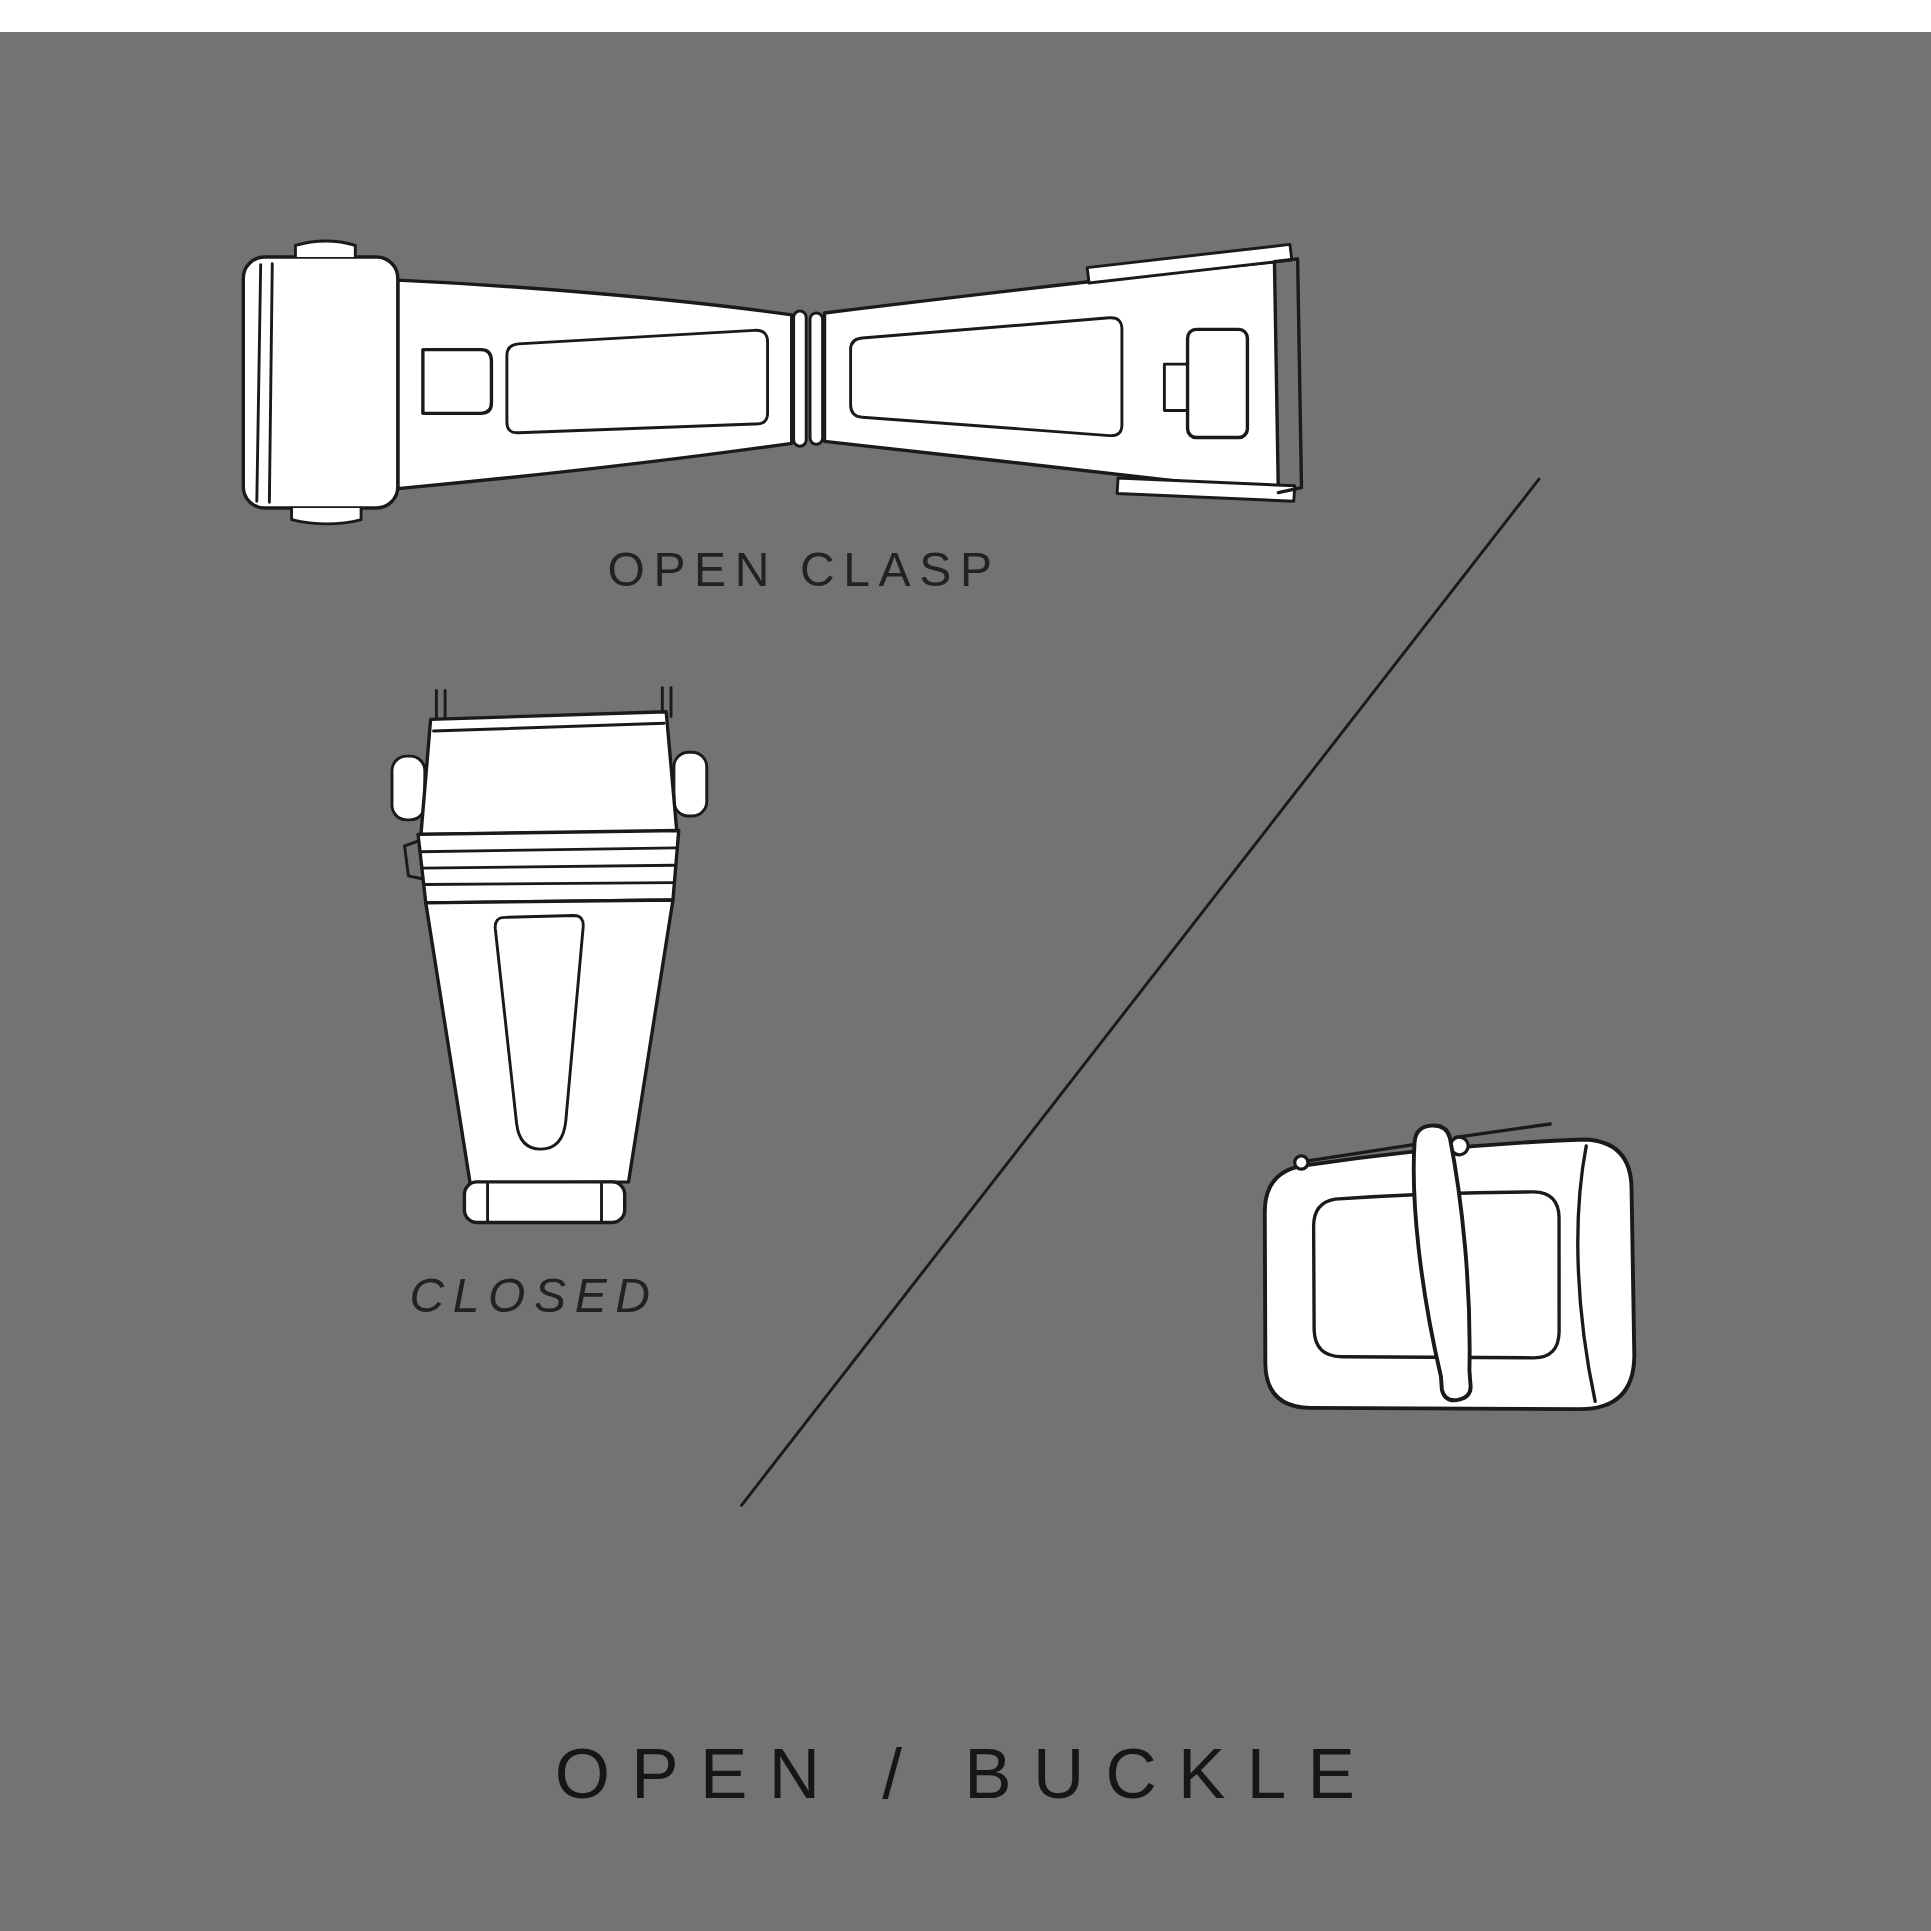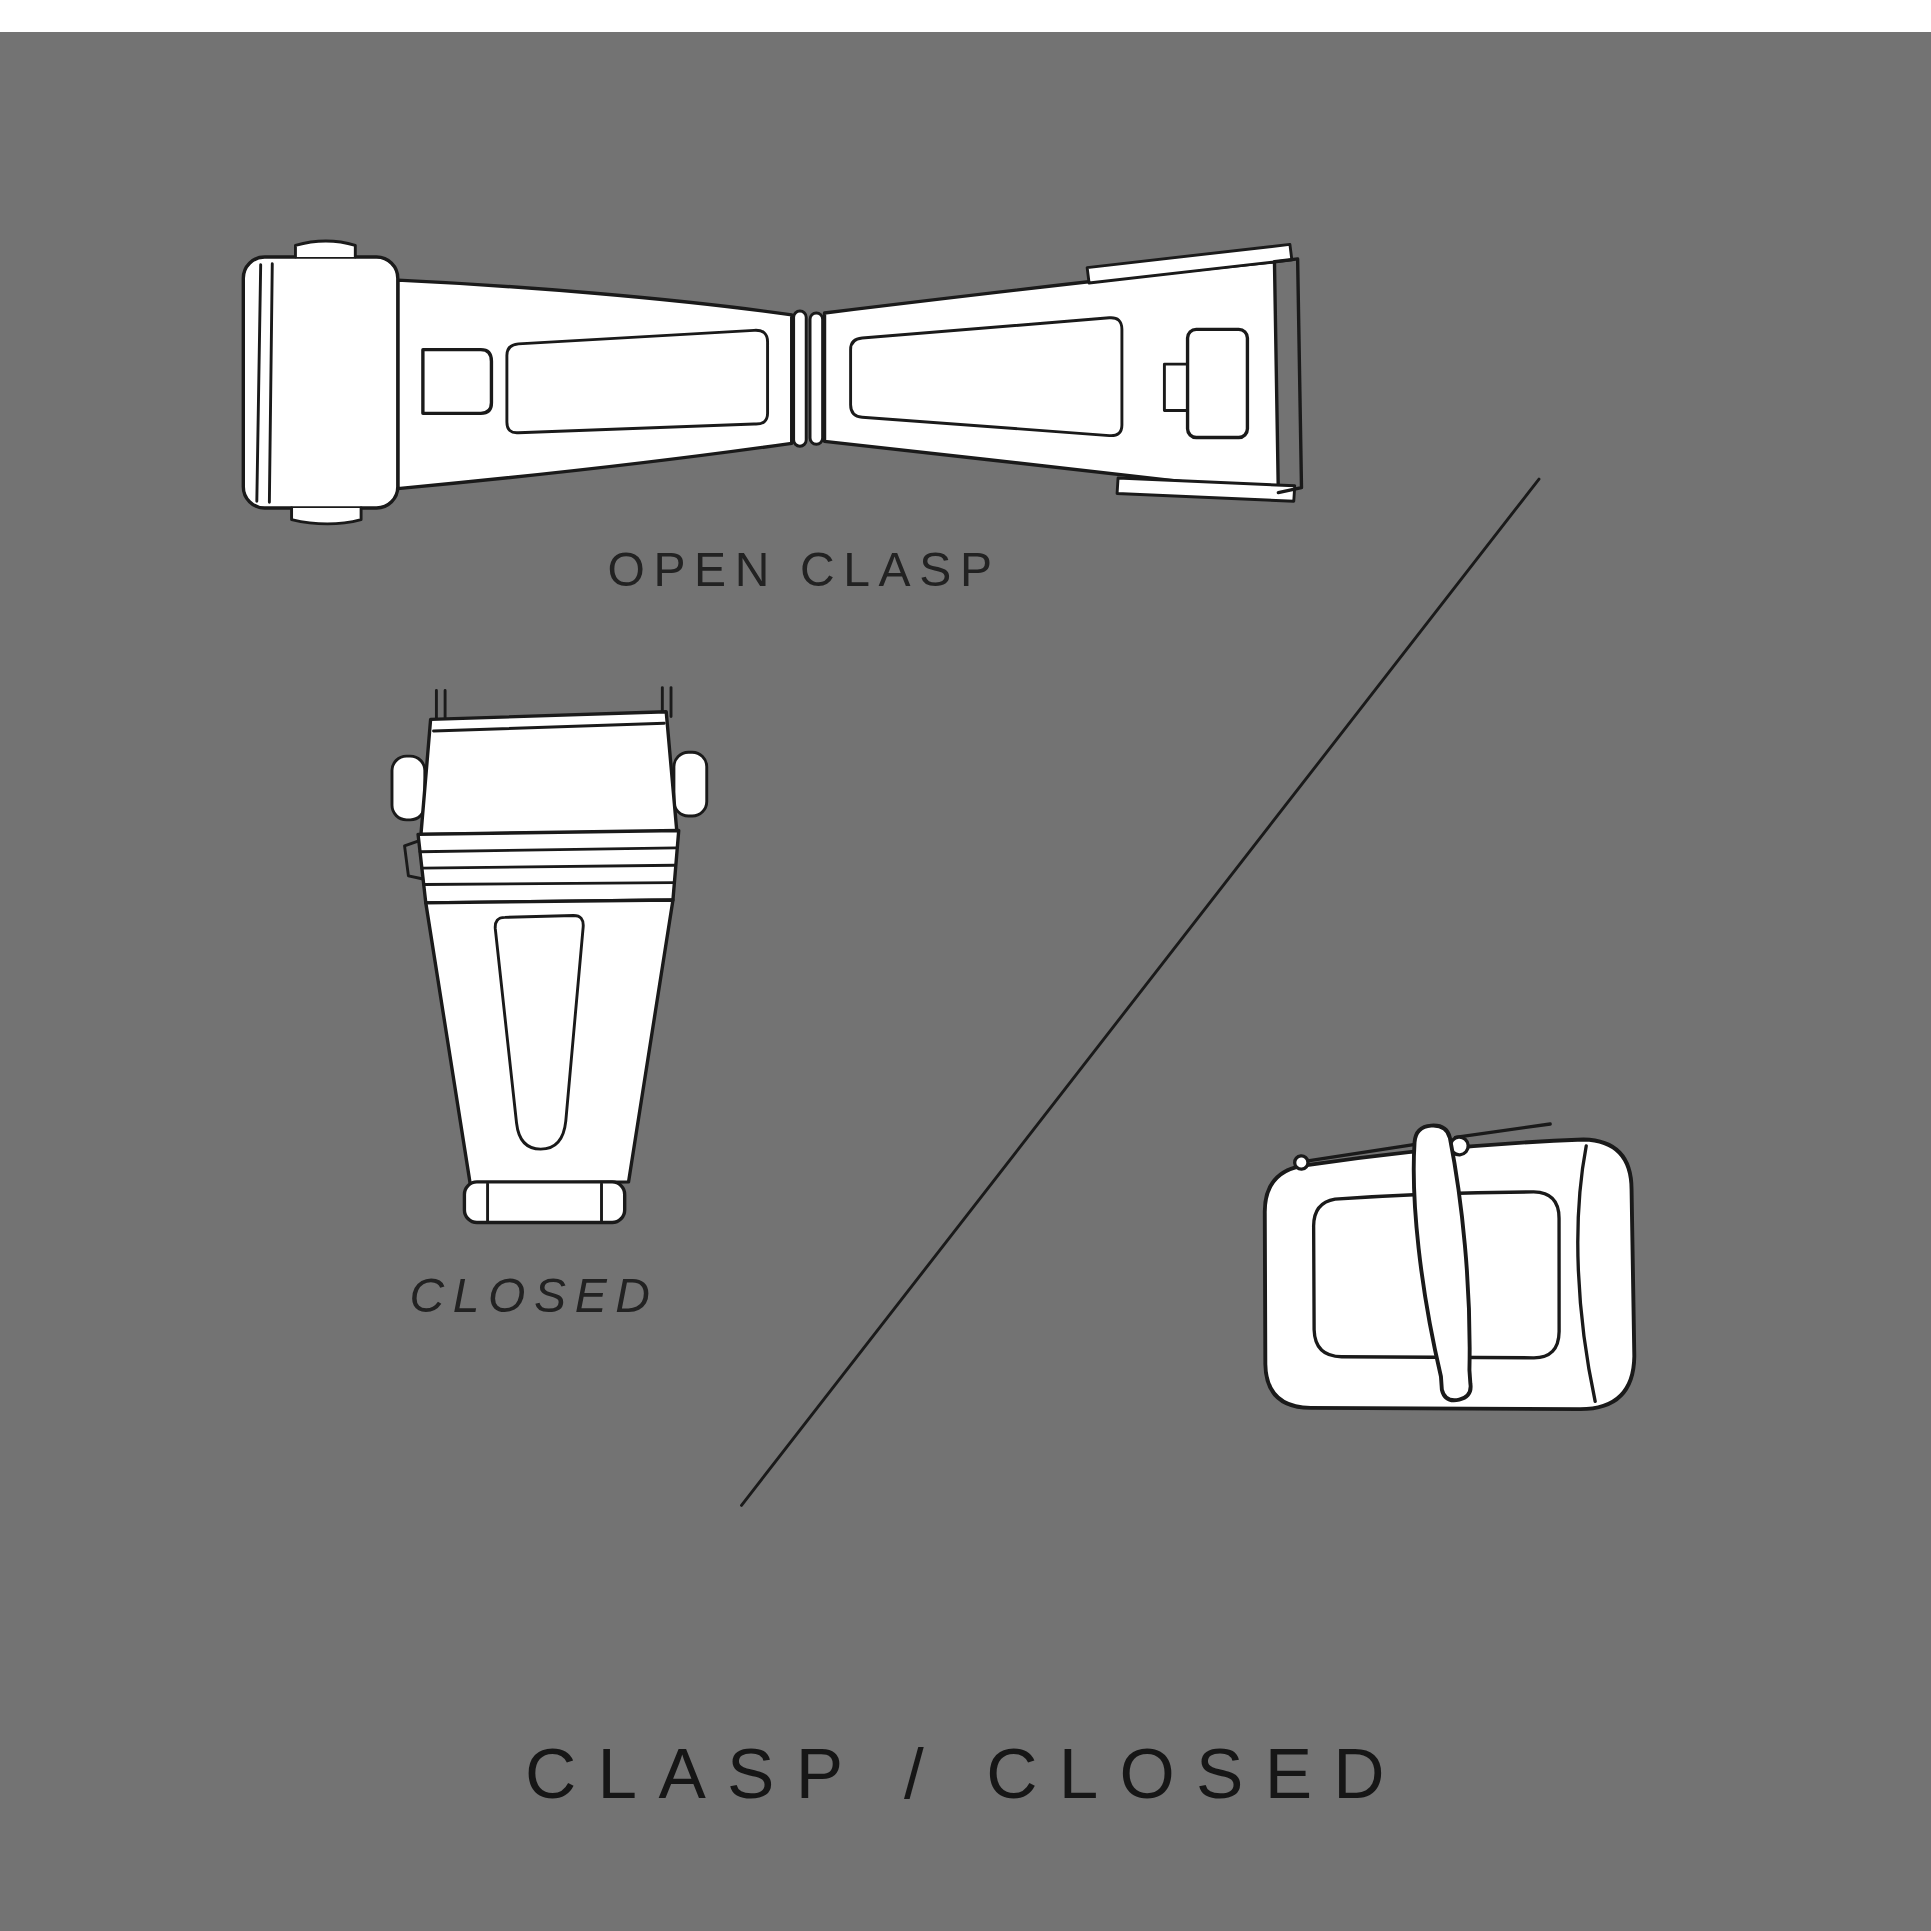--- a/index.html
+++ b/index.html
@@ -138,16 +138,16 @@
       <circle cx="207" cy="24" r="8" fill="#ffffff" stroke-width="3"></circle>
 
       <path d="M 167 18 C 160 70 163 150 176 230 L 176 242 Q 178 254 191 252 Q 203 250 202 238 L 202 226 C 209 150 206 72 199 16 Q 197 4 183 4 Q 169 4 167 18 Z" fill="#ffffff" stroke-width="3.5"></path>
     </g>
   </svg>
 
   <div class="caption caption-open">OPEN CLASP</div>
 
   <div class="caption caption-closed">CLOSED</div>
 
-  <div class="page-title">CLASP / CLOSED</div>
+  <div class="page-title">OPEN / BUCKLE</div>
 
 </div>
 
 
 </body></html>

